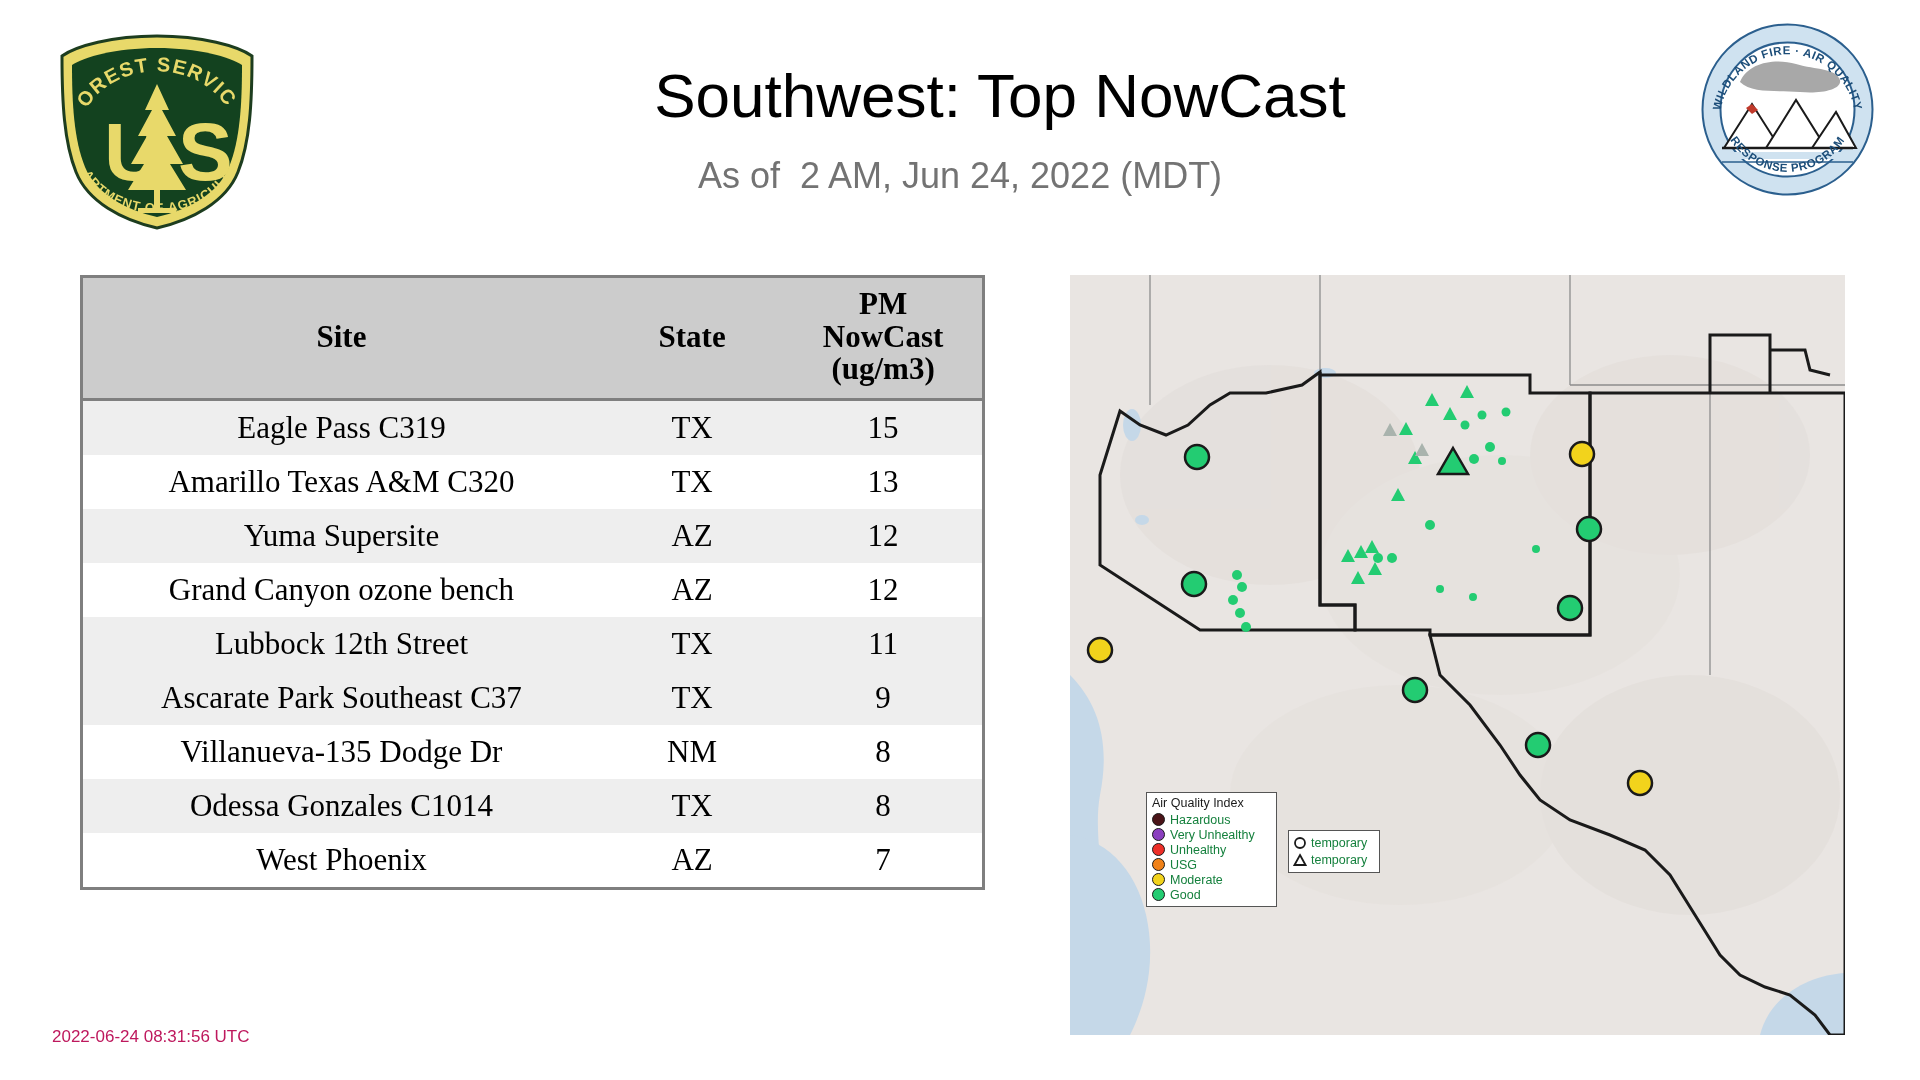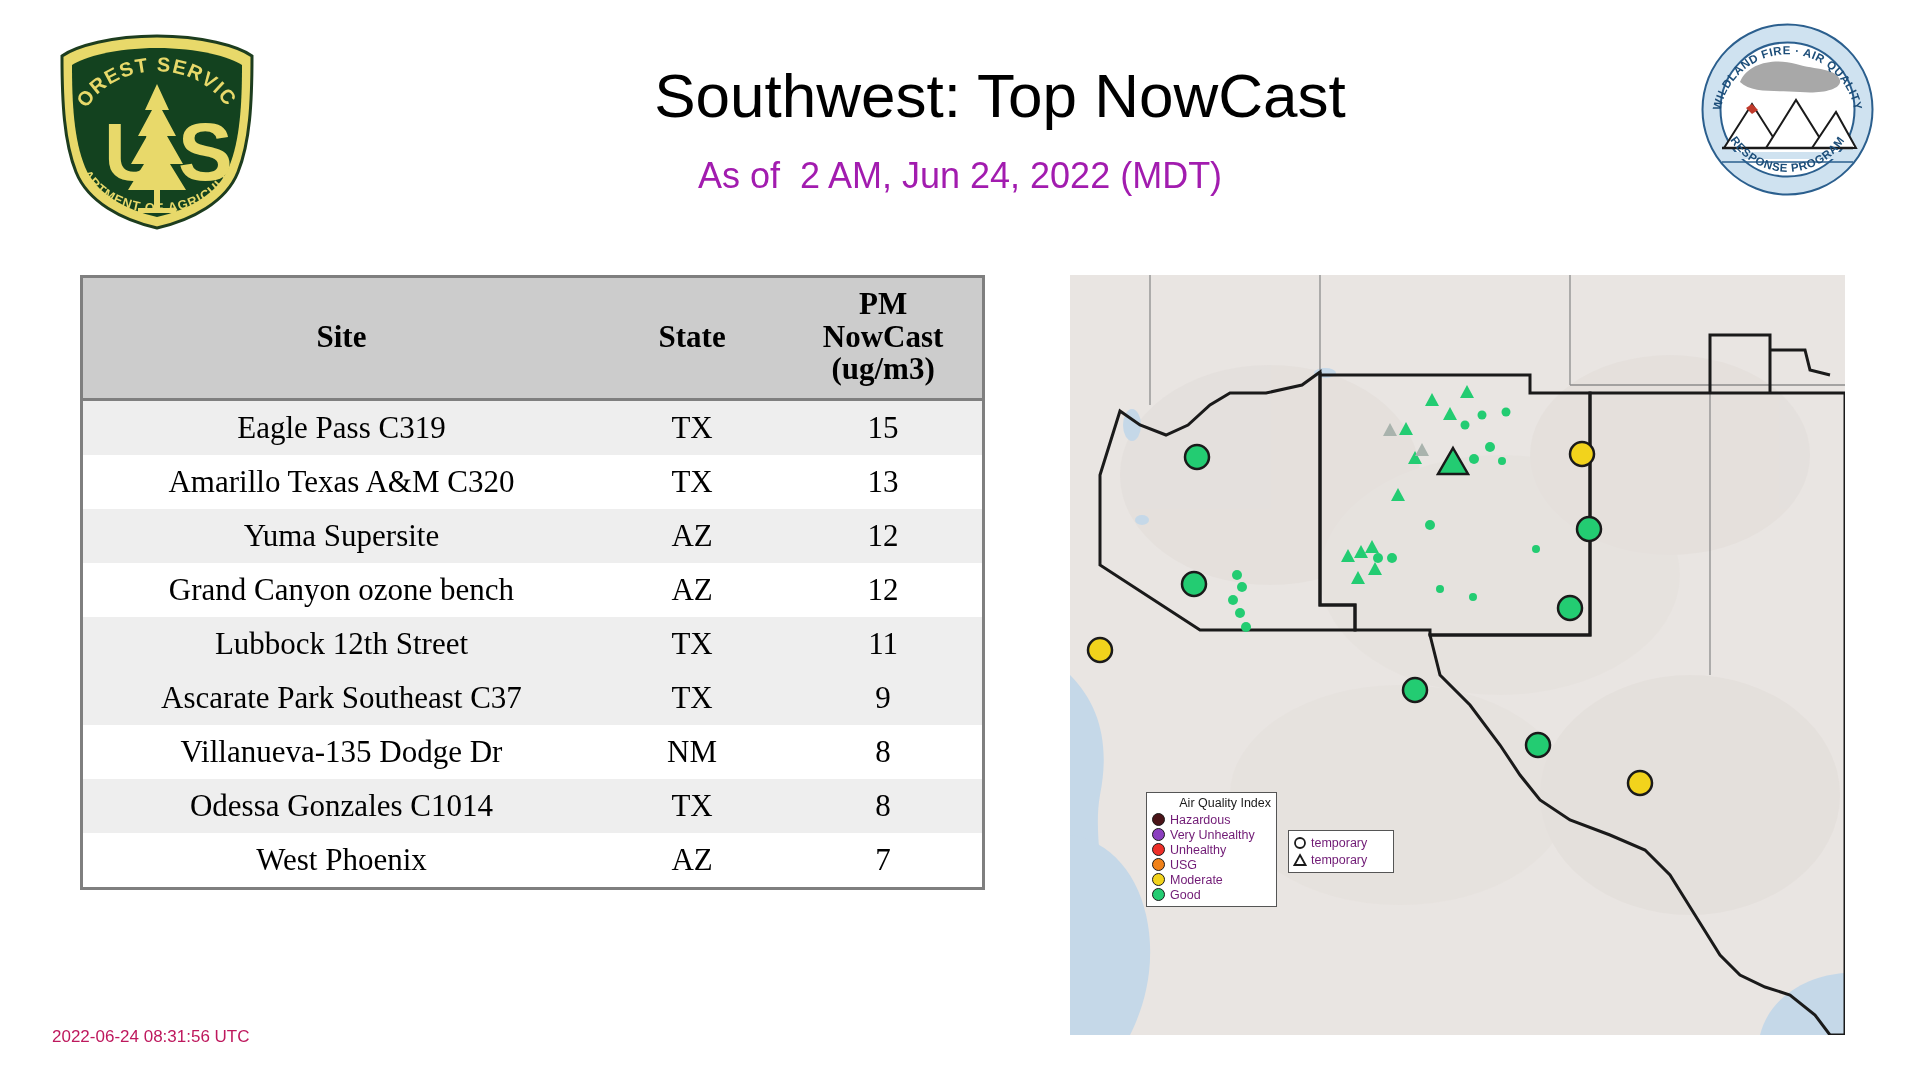--- a/index.html
+++ b/index.html
@@ -46,21 +46,21 @@
   }
   #page-subtitle {
     position: absolute;
     left: 0;
     top: 155px;
     width: 1920px;
     text-align: center;
     font-family: "Liberation Sans", sans-serif;
     font-size: 36px;
     font-weight: 400;
-    color: #a21caf;
+    color: #737373;
     white-space: pre;
   }
 
   
   #table-panel {
     position: absolute;
     left: 80px;
     top: 275px;
     width: 905px;
     border: 3px solid #7f7f7f;
@@ -123,48 +123,48 @@
   }
   #aqi-legend {
     left: 76px;
     top: 517px;
     width: 131px;
     padding: 3px 5px 4px 5px;
   }
   #aqi-legend .legend-title {
     font-size: 12.5px;
     color: #1a1a1a;
-    text-align: right;
+    text-align: left;
     margin-bottom: 2px;
     font-family: "Liberation Sans", sans-serif;
   }
   .legend-row {
     display: flex;
     align-items: center;
     height: 15px;
   }
   .legend-swatch {
     width: 11px;
     height: 11px;
     border-radius: 50%;
     border: 1px solid #1a1a1a;
     margin-right: 5px;
     flex: 0 0 auto;
   }
   .legend-label {
     font-size: 12.5px;
-    color: #701a75;
+    color: #15803d;
     line-height: 14px;
     font-family: "Liberation Sans", sans-serif;
     white-space: nowrap;
   }
   #site-type-legend {
     left: 218px;
     top: 555px;
-    width: 106px;
+    width: 92px;
     padding: 3px 4px 4px 4px;
   }
   #site-type-legend .legend-row { height: 17px; }
   #site-type-legend .legend-label { font-size: 12.5px; }
   .glyph-svg { margin-right: 4px; flex: 0 0 auto; }
 
   
   #timestamp {
     position: absolute;
     left: 52px;

